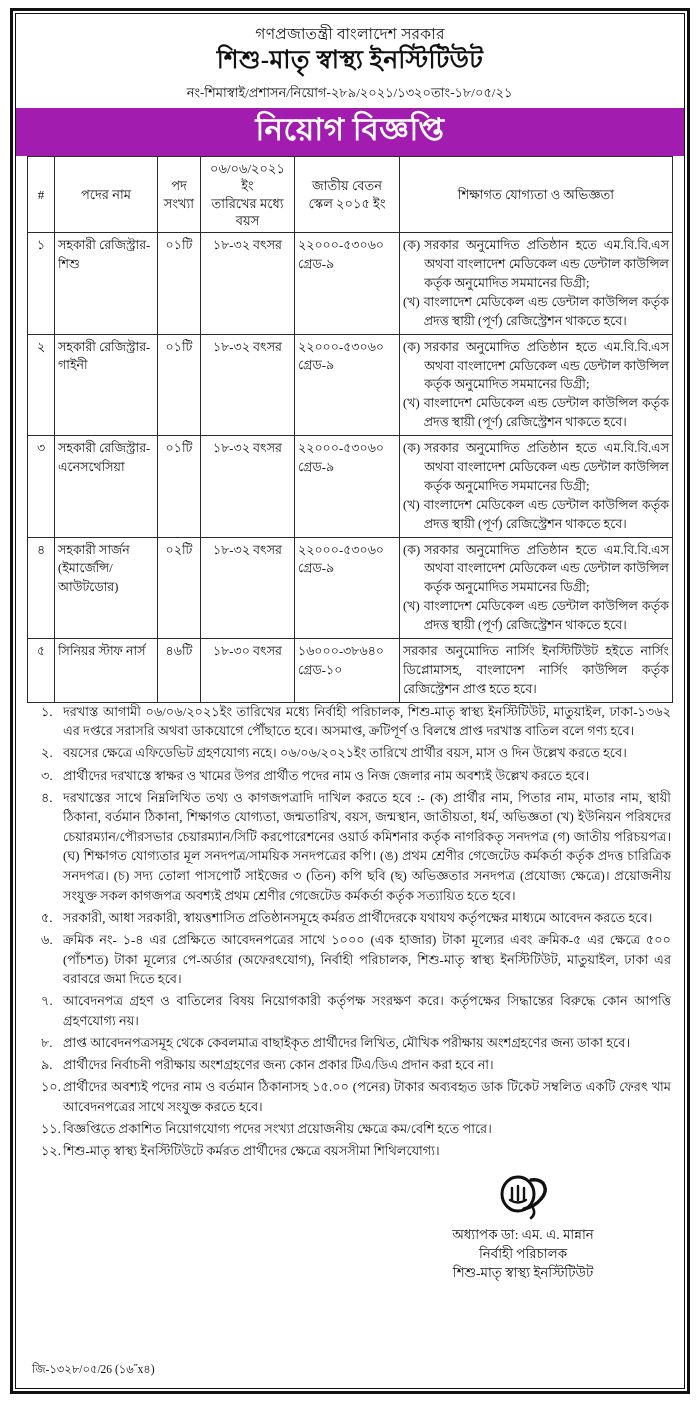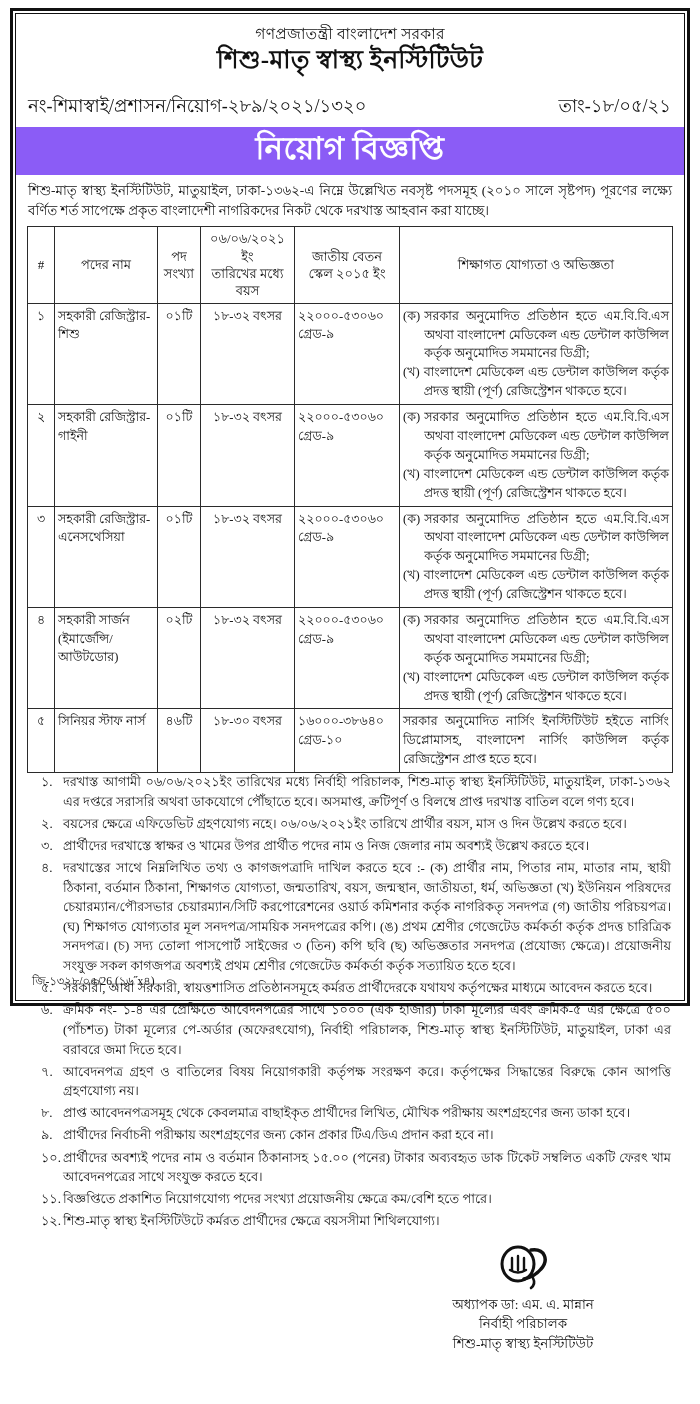--- a/index.html
+++ b/index.html
@@ -19,21 +19,21 @@
     box-sizing: border-box;
     background: #ffffff;
     overflow: hidden;
   }
   
   .outer-frame {
     position: absolute;
     left: 10px;
     top: 8px;
     width: 680px;
-    height: 998px;
+    height: 1386px;
     box-sizing: border-box;
     border: 3px solid #111;
     padding: 2px;
   }
   .inner-frame {
     width: 100%;
     height: 100%;
     box-sizing: border-box;
     border: 1px solid #111;
     padding: 0;
@@ -60,31 +60,31 @@
     font-size: 25px;
     font-weight: bold;
     line-height: 1.22;
     margin-top: 1px;
     letter-spacing: .3px;
   }
   .hdr-line.l4 { font-size: 14.5px; margin-top: 1px; }
 
   .refrow {
     display: flex;
-    justify-content: space-between;
+    justify-content: center;
     align-items: baseline;
-    font-size: 18px;
-    margin-top: 17px;
+    font-size: 13px;
+    margin-top: 8px;
     padding: 0 2px 0 1px;
   }
 
   
   .banner {
     margin: 4px -11px 0 -11px;
-    background: #8b5cf6;
+    background: #a21caf;
     color: #ffffff;
     text-align: center;
     font-size: 31px;
     font-weight: bold;
     line-height: 1.28;
     padding: 2px 0 6px 0;
     letter-spacing: .5px;
   }
 
   
@@ -217,21 +217,20 @@
           <div class="hdr-title">শিশু-মাতৃ স্বাস্থ্য ইনস্টিটিউট</div>
         </div>
 
         <div class="refrow">
           <span>নং-শিমাস্বাই/প্রশাসন/নিয়োগ-২৮৯/২০২১/১৩২০</span>
           <span>তাং-১৮/০৫/২১</span>
         </div>
 
         <div class="banner">নিয়োগ বিজ্ঞপ্তি</div>
 
-        <div class="intro">শিশু-মাতৃ স্বাস্থ্য ইনস্টিটিউট, মাতুয়াইল, ঢাকা-১৩৬২-এ নিম্নে উল্লেখিত নবসৃষ্ট পদসমূহ (২০১০ সালে সৃষ্টপদ) পূরণের লক্ষ্যে বর্ণিত শর্ত সাপেক্ষে প্রকৃত বাংলাদেশী নাগরিকদের নিকট থেকে দরখাস্ত আহবান করা যাচ্ছে।</div>
 
         <table class="jobs">
           <colgroup>
             <col class="c-sl">
               <col class="c-post">
               <col class="c-vac">
             <col class="c-age">
               <col class="c-pay">
               <col class="c-qual">
           </colgroup>

